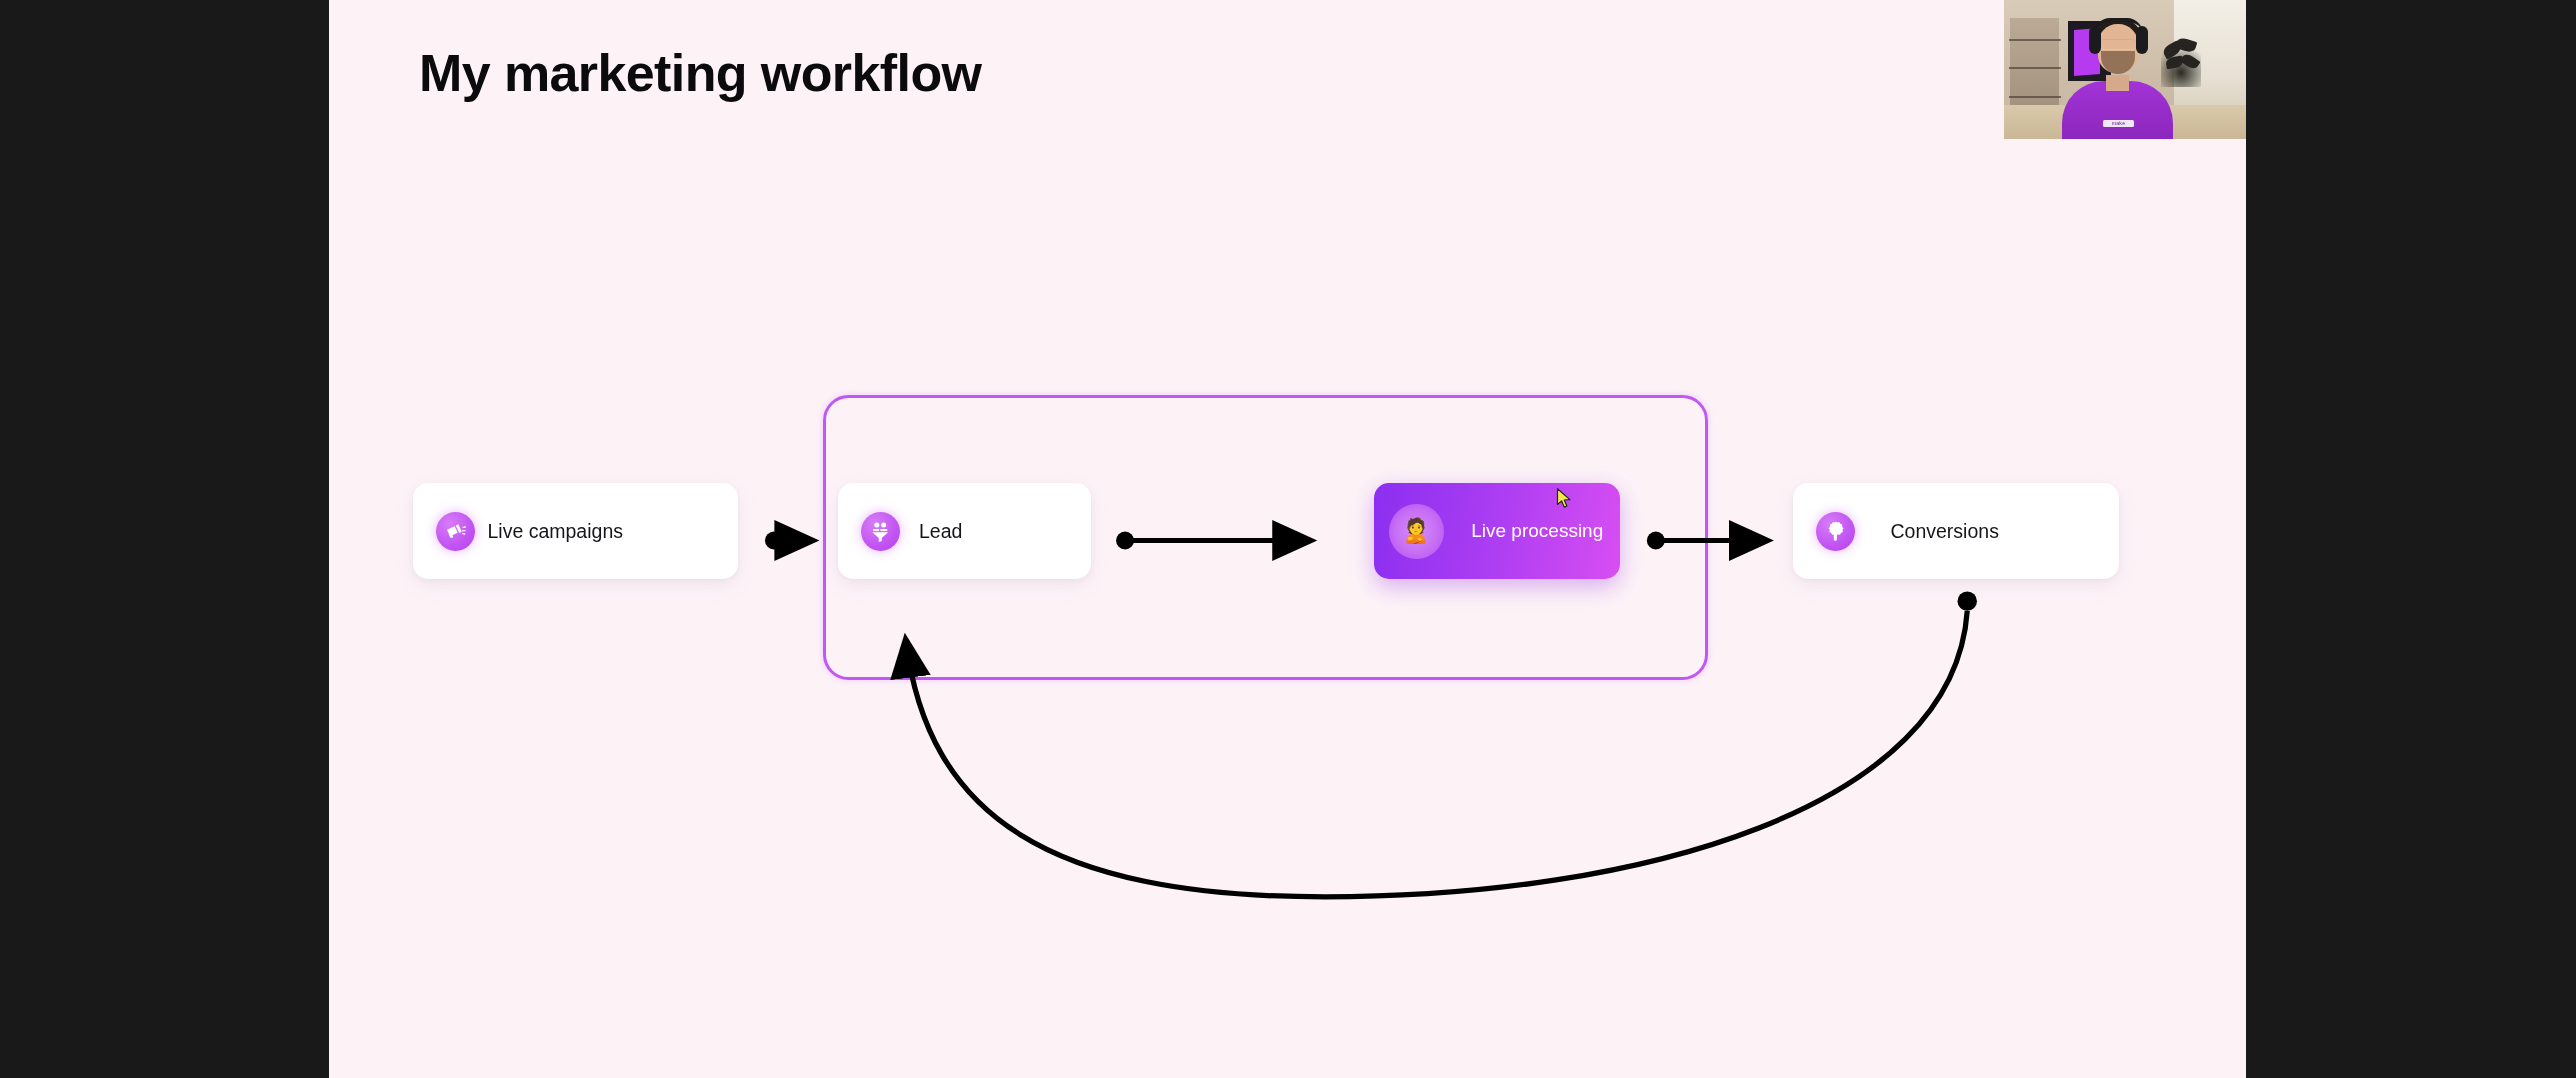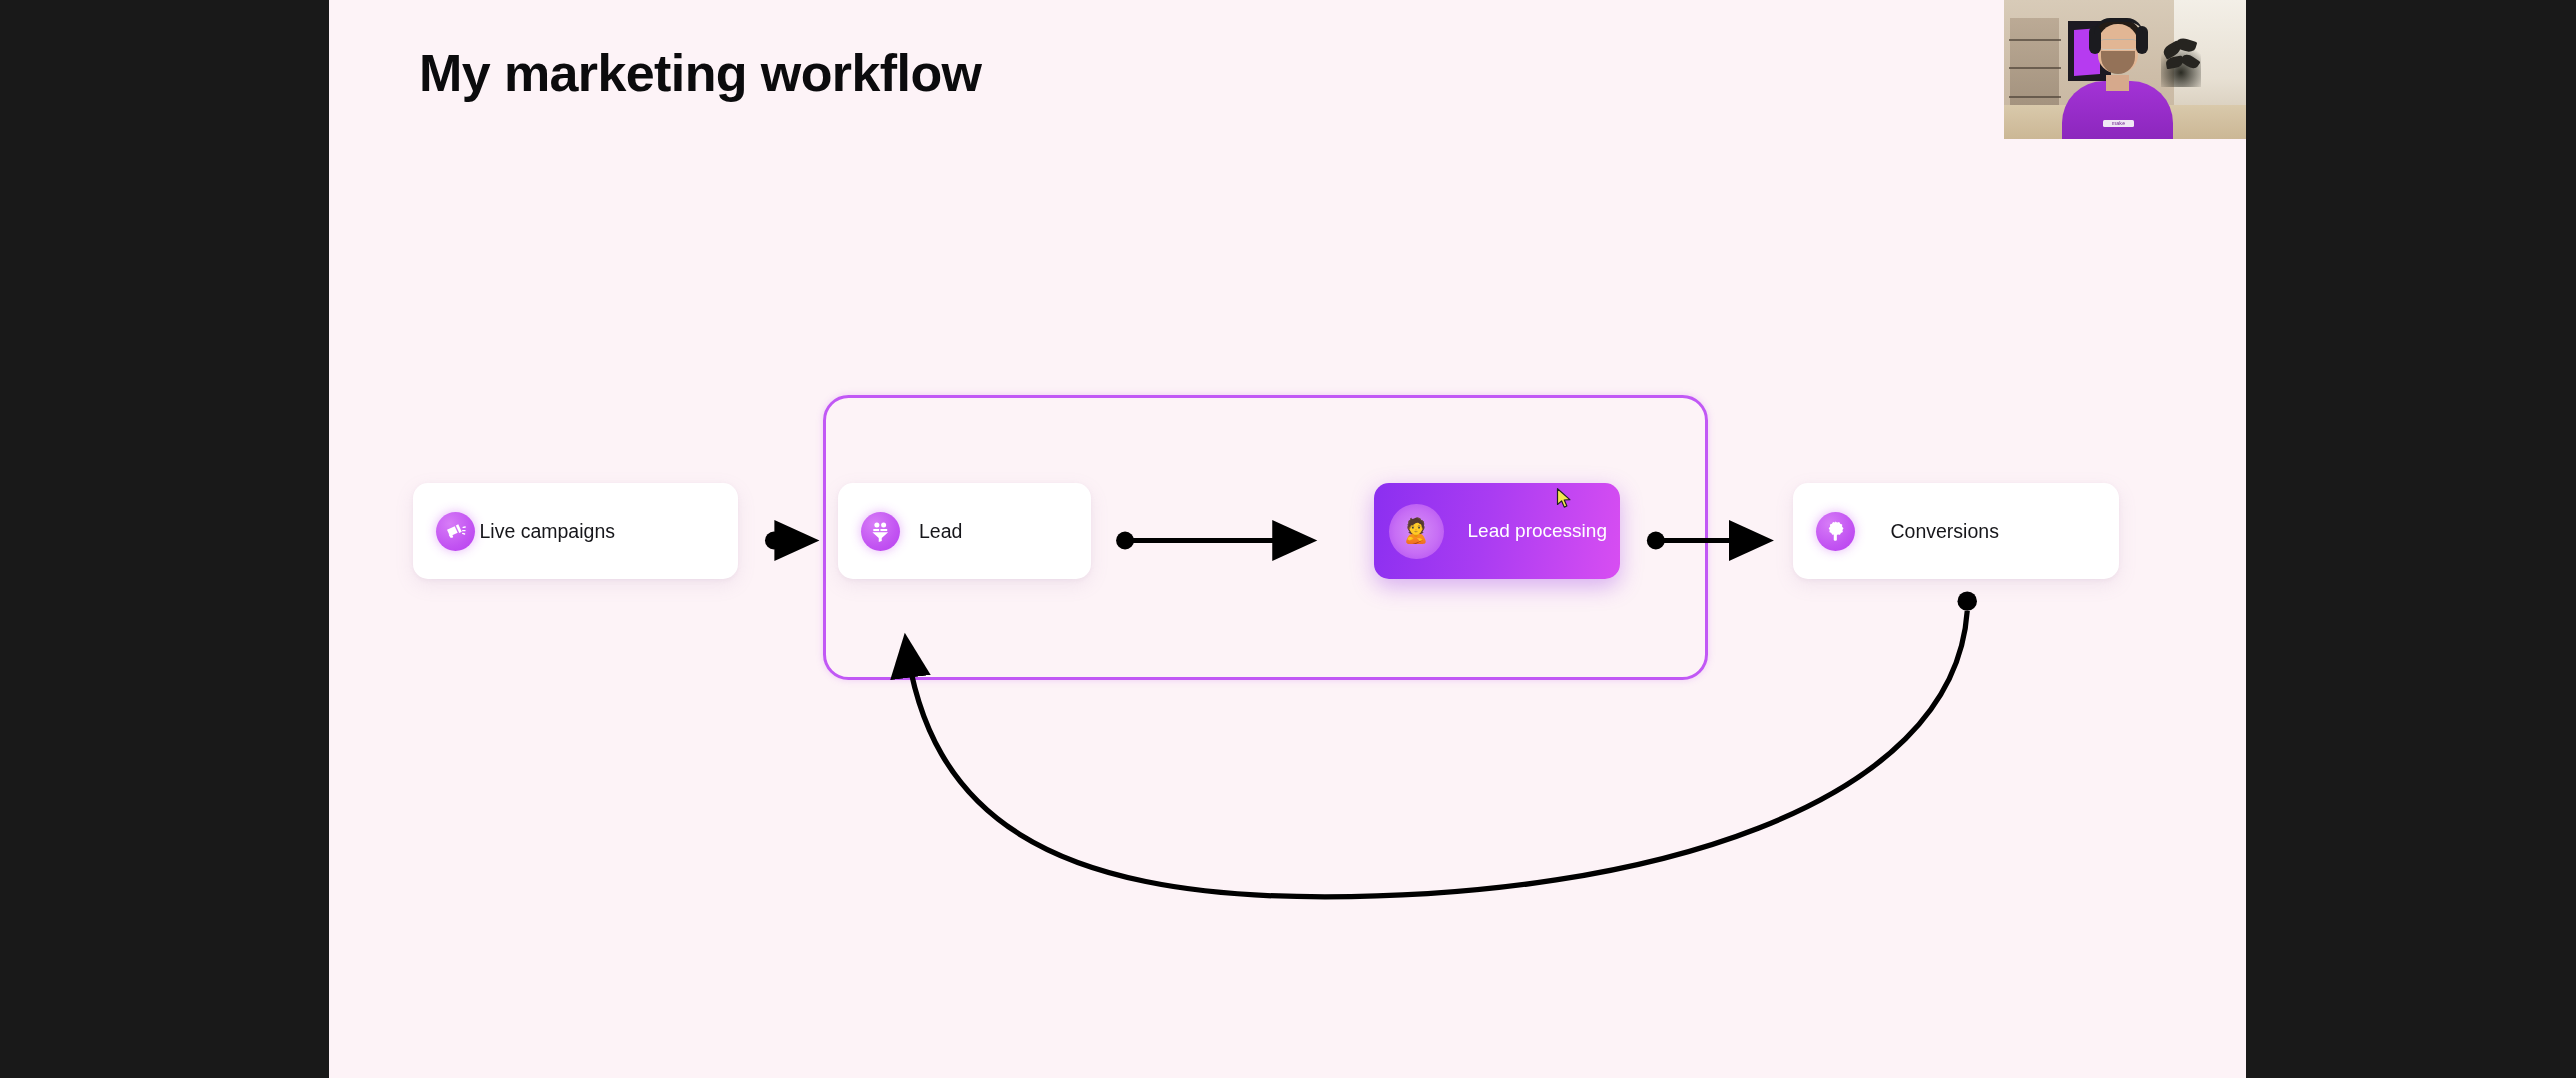--- a/index.html
+++ b/index.html
@@ -111,21 +111,21 @@
   }
   .node.active .node-label {
     color: #ffffff;
     font-size: 19px;
     text-align: center;
     white-space: normal;
     line-height: 1.15;
   }
 
   
-  #node-live-campaigns { left: 84px; top: 483px; width: 325px; height: 96px; padding-left: 22.5px; gap: 5px; }
+  #node-live-campaigns { left: 84px; top: 483px; width: 325px; height: 96px; padding-left: 22.5px; gap: 13px; }
   #node-leads          { left: 509px; top: 483px; width: 253px; height: 96px; padding-left: 22.5px; gap: 19.5px; }
   #node-lead-processing{ left: 1045px; top: 483px; width: 246px; height: 96px; padding-left: 15px; gap: 10.5px; }
   #node-conversions    { left: 1464px; top: 483px; width: 326px; height: 96px; padding-left: 22.5px; gap: 36px; }
 
   #node-lead-processing .node-icon { width: 55px; height: 55px; }
   #node-lead-processing .node-label { flex: 1; }
 
   
   #connectors {
     position: absolute;
@@ -312,21 +312,21 @@
           <path d="M4.6 9.6 h6.2 v2.2 h-6.2 z"></path>
           <path d="M12.2 9.6 h7.2 v2.2 h-7.2 z"></path>
           <path d="M3.6 13.0 h16.8 L13.6 19.3 v3.1 l-3.2 1.0 v-4.1 Z"></path>
         </svg>
       </span>
       <span class="node-label">Lead</span>
     </div>
 
     <div class="node active" id="node-lead-processing">
       <span class="node-icon soft">🙎</span>
-      <span class="node-label">Lead processing</span>
+      <span class="node-label">Live processing</span>
     </div>
 
     <div class="node plain" id="node-conversions">
       <span class="node-icon">
         <svg viewBox="0 0 24 24" fill="#fff">
           <path d="M12 1.6 l2.0 1.0 2.2-.4 1.1 1.9 2.1.8 -.1 2.2 1.5 1.6 -1.1 1.9 .4 2.2 -2.0 1.0 -1.1 1.9 -2.2-.3 -1.9 1.1 -1.9-1.1 -2.2.3 -1.1-1.9 -2.0-1.0 .4-2.2 -1.1-1.9 1.5-1.6 -.1-2.2 2.1-.8 1.1-1.9 2.2.4 Z"></path>
           <rect x="10.4" y="8.0" width="3.3" height="14.0" rx="1.3" fill="#fff"></rect>
           <path d="M9.3 4.8 v3.6 a2.8 2.8 0 0 0 5.6 0 v-3.6 h-1.7 v3.0 h-2.2 v-3.0 z" fill="#fff"></path>
         </svg>
       </span>

